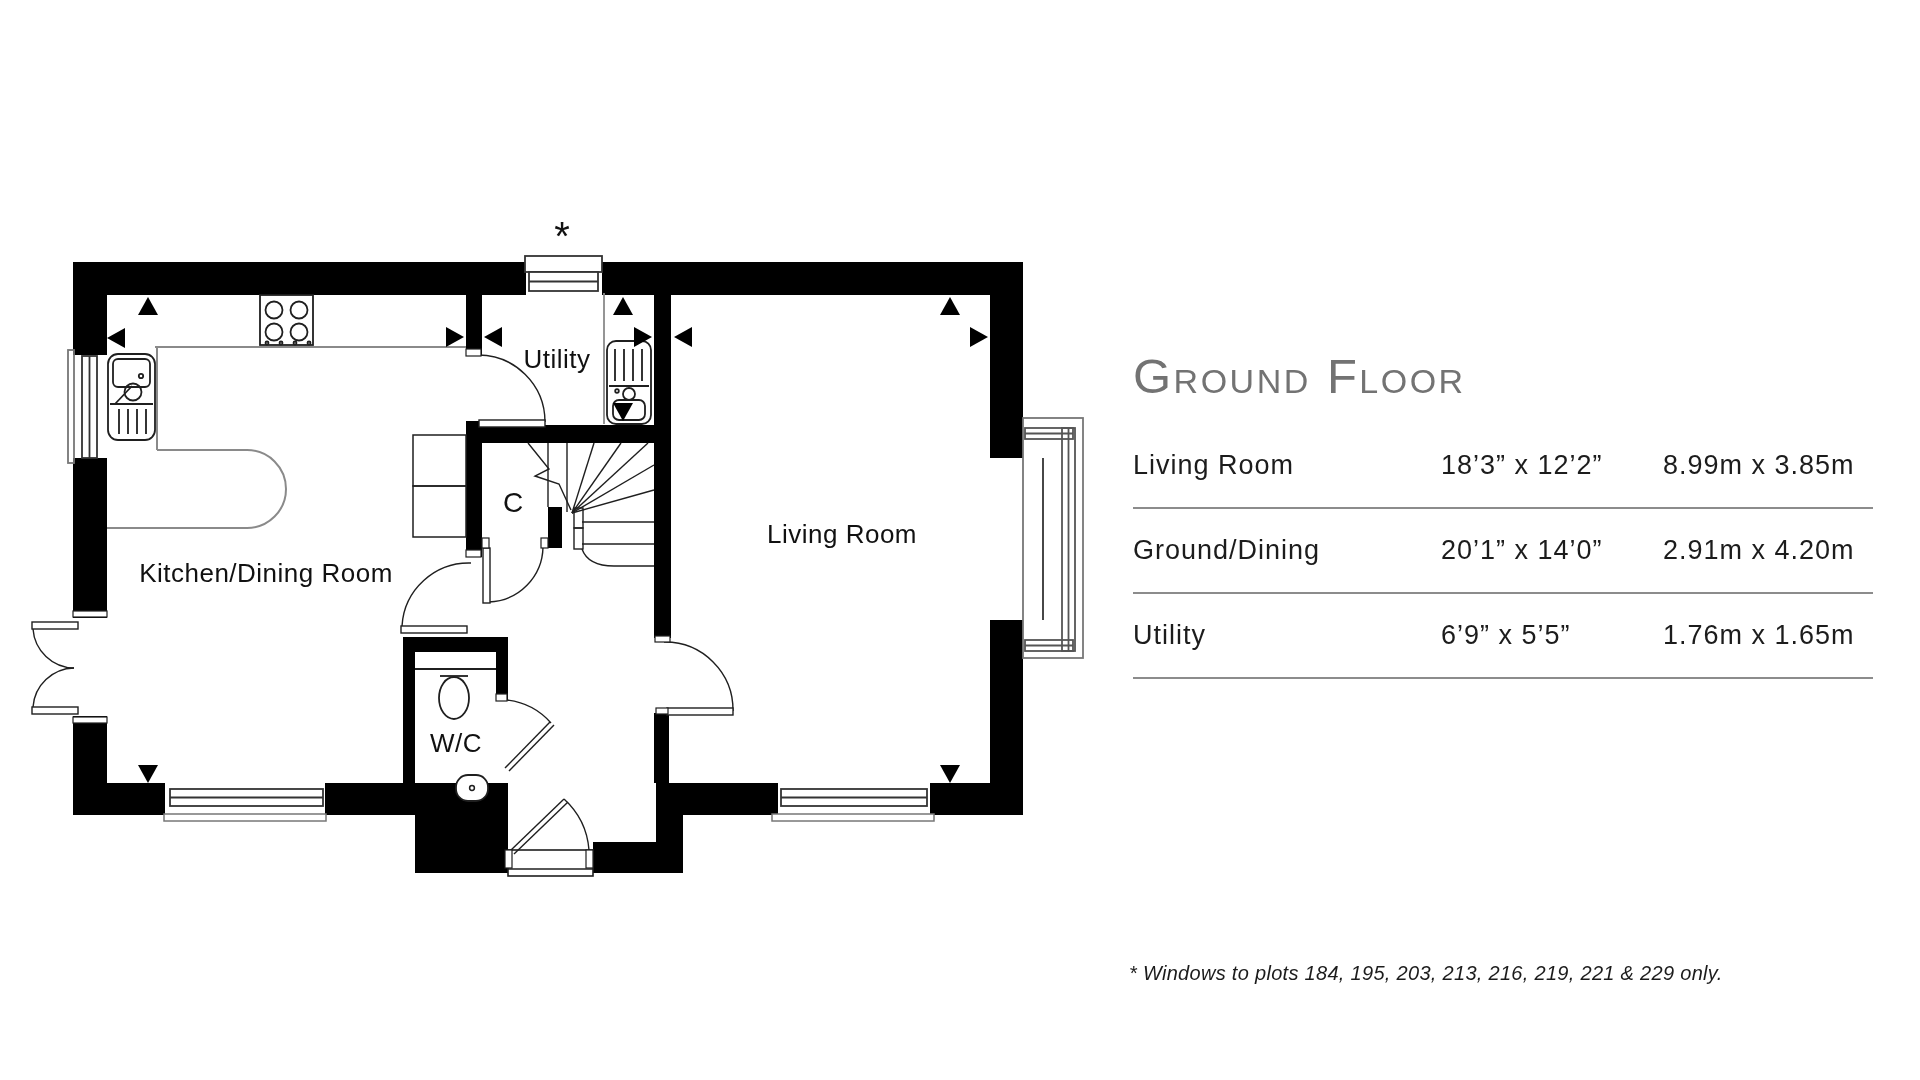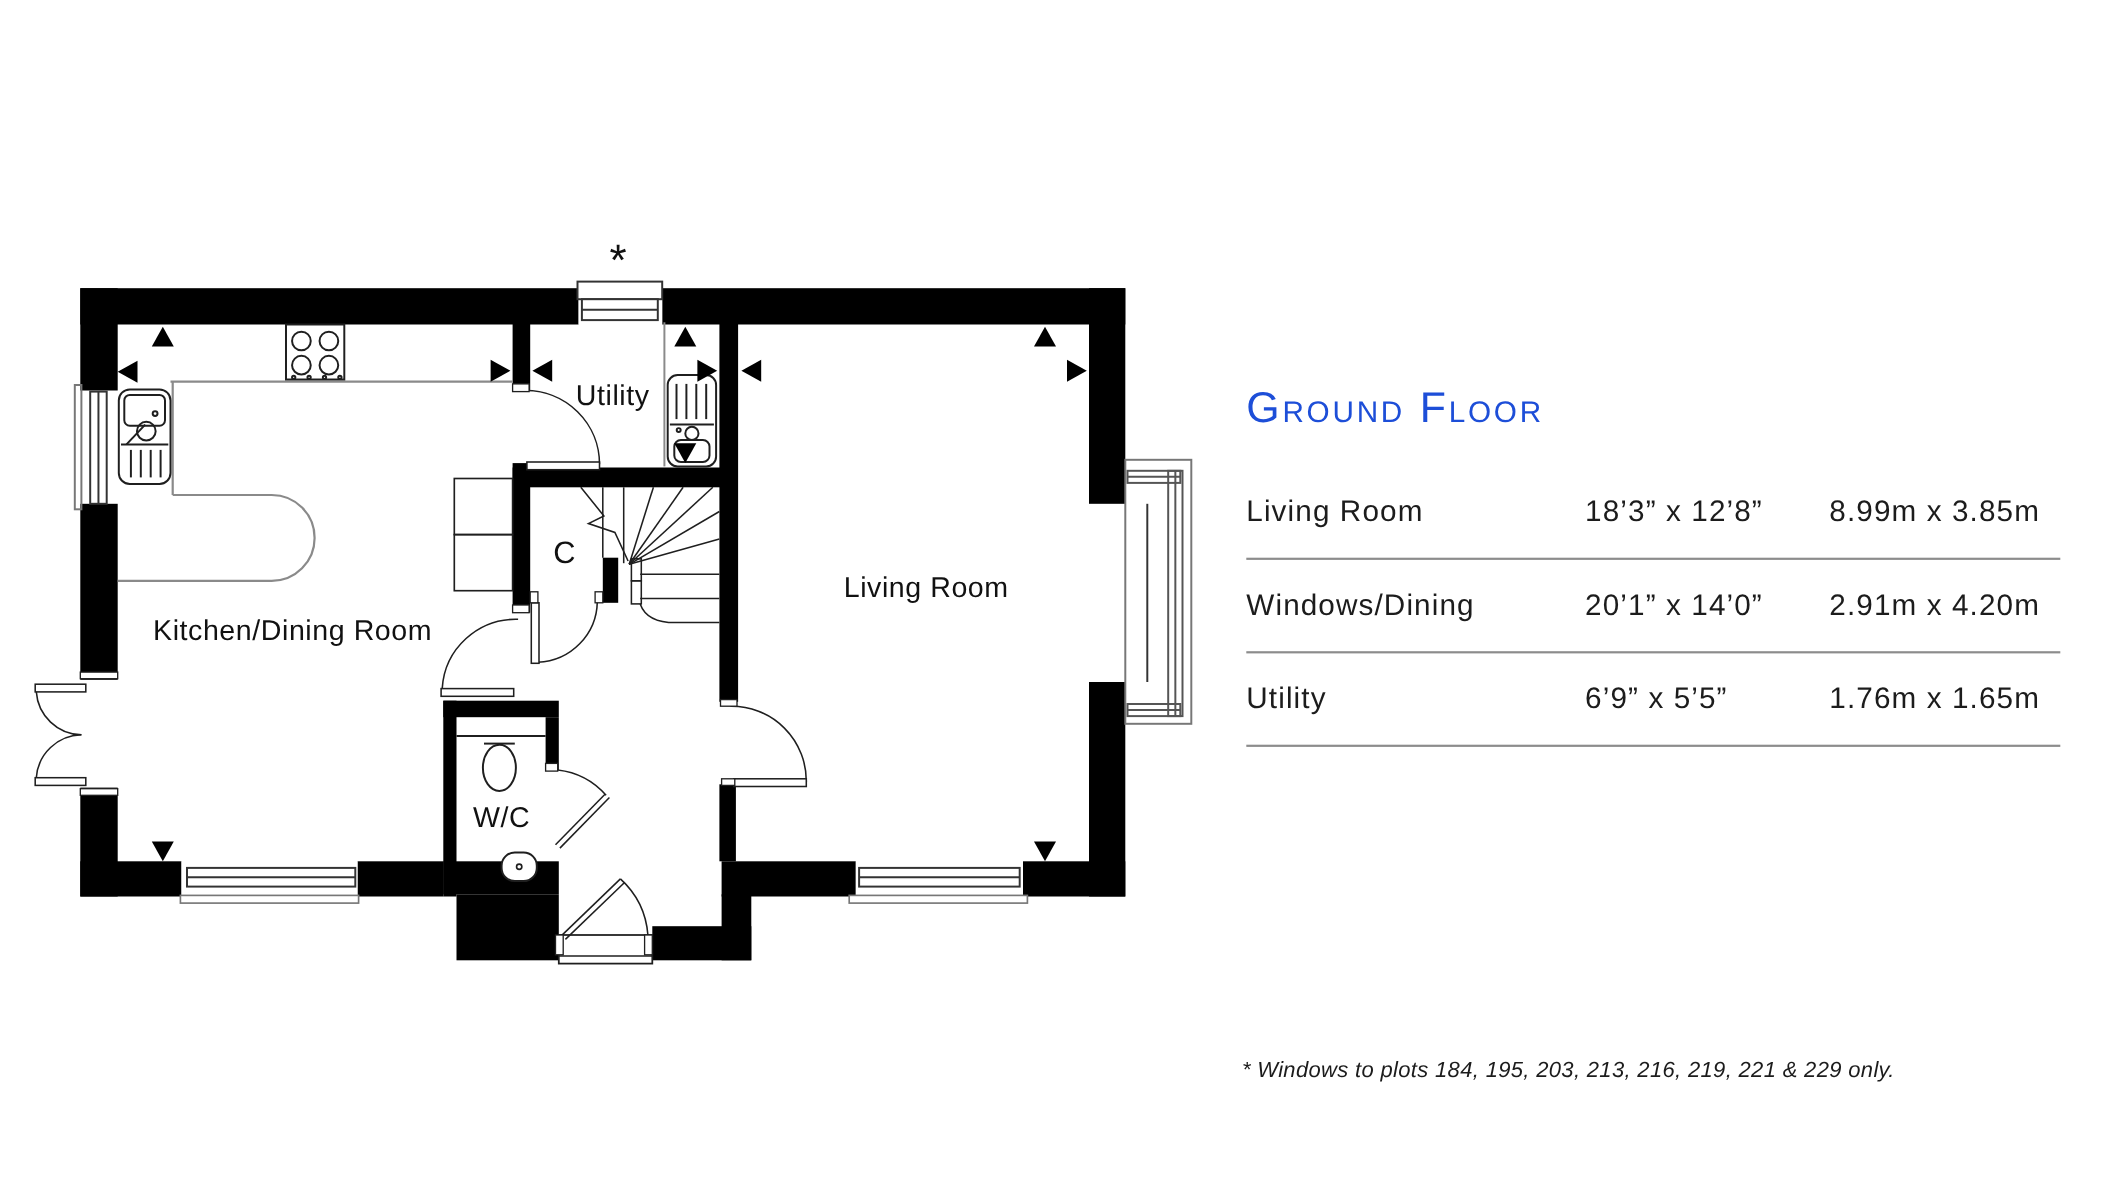--- a/index.html
+++ b/index.html
@@ -4,22 +4,22 @@
 <style>
   html,body{margin:0;padding:0;background:#ffffff;}
   body{width:1920px;height:1080px;position:relative;overflow:hidden;
        font-family:"Liberation Sans", sans-serif;color:#1c1c1c;}
   #plan-svg{position:absolute;left:0;top:0;width:1920px;height:1080px;}
   .plan-label{font-family:"Liberation Sans", sans-serif;font-size:26px;fill:#111;letter-spacing:0.5px;}
   .plan-label-small{font-family:"Liberation Sans", sans-serif;font-size:28px;fill:#111;}
   .asterisk{font-family:"Liberation Sans", sans-serif;font-size:40px;fill:#111;}
 
   .info-panel{position:absolute;left:1133px;top:352px;width:742px;}
-  .floor-title{font-size:39px;letter-spacing:2.5px;font-variant:small-caps;
-               color:#1d4ed8;line-height:1;white-space:nowrap;}
+  .floor-title{font-size:49px;letter-spacing:2.5px;font-variant:small-caps;
+               color:#737373;line-height:1;white-space:nowrap;}
   .dims-table{position:absolute;left:1133px;top:424px;width:740px;}
   .dims-row{display:grid;grid-template-columns:308px 222px 1fr;align-items:center;
             height:83px;border-bottom:2px solid #8c8c8c;font-size:27px;letter-spacing:1px;}
   .dims-cell{white-space:nowrap;}
   .footnote{position:absolute;left:1129px;top:962px;font-size:20px;letter-spacing:0.3px;white-space:nowrap;font-style:italic;}
 </style>
 </head>
 <body>
 
 <svg id="plan-svg" viewBox="0 0 1920 1080" xmlns="http://www.w3.org/2000/svg">
@@ -246,25 +246,25 @@
   <text class="asterisk" x="562" y="250" text-anchor="middle">*</text>
 </svg>
 
 <div class="info-panel">
   <div class="floor-title">Ground Floor</div>
 </div>
 
 <div class="dims-table">
   <div class="dims-row">
     <div class="dims-cell">Living Room</div>
-    <div class="dims-cell">18’3” x 12’8”</div>
+    <div class="dims-cell">18’3” x 12’2”</div>
     <div class="dims-cell">8.99m x 3.85m</div>
   </div>
   <div class="dims-row">
-    <div class="dims-cell">Windows/Dining</div>
+    <div class="dims-cell">Ground/Dining</div>
     <div class="dims-cell">20’1” x 14’0”</div>
     <div class="dims-cell">2.91m x 4.20m</div>
   </div>
   <div class="dims-row">
     <div class="dims-cell">Utility</div>
     <div class="dims-cell">6’9” x 5’5”</div>
     <div class="dims-cell">1.76m x 1.65m</div>
   </div>
 </div>
 

